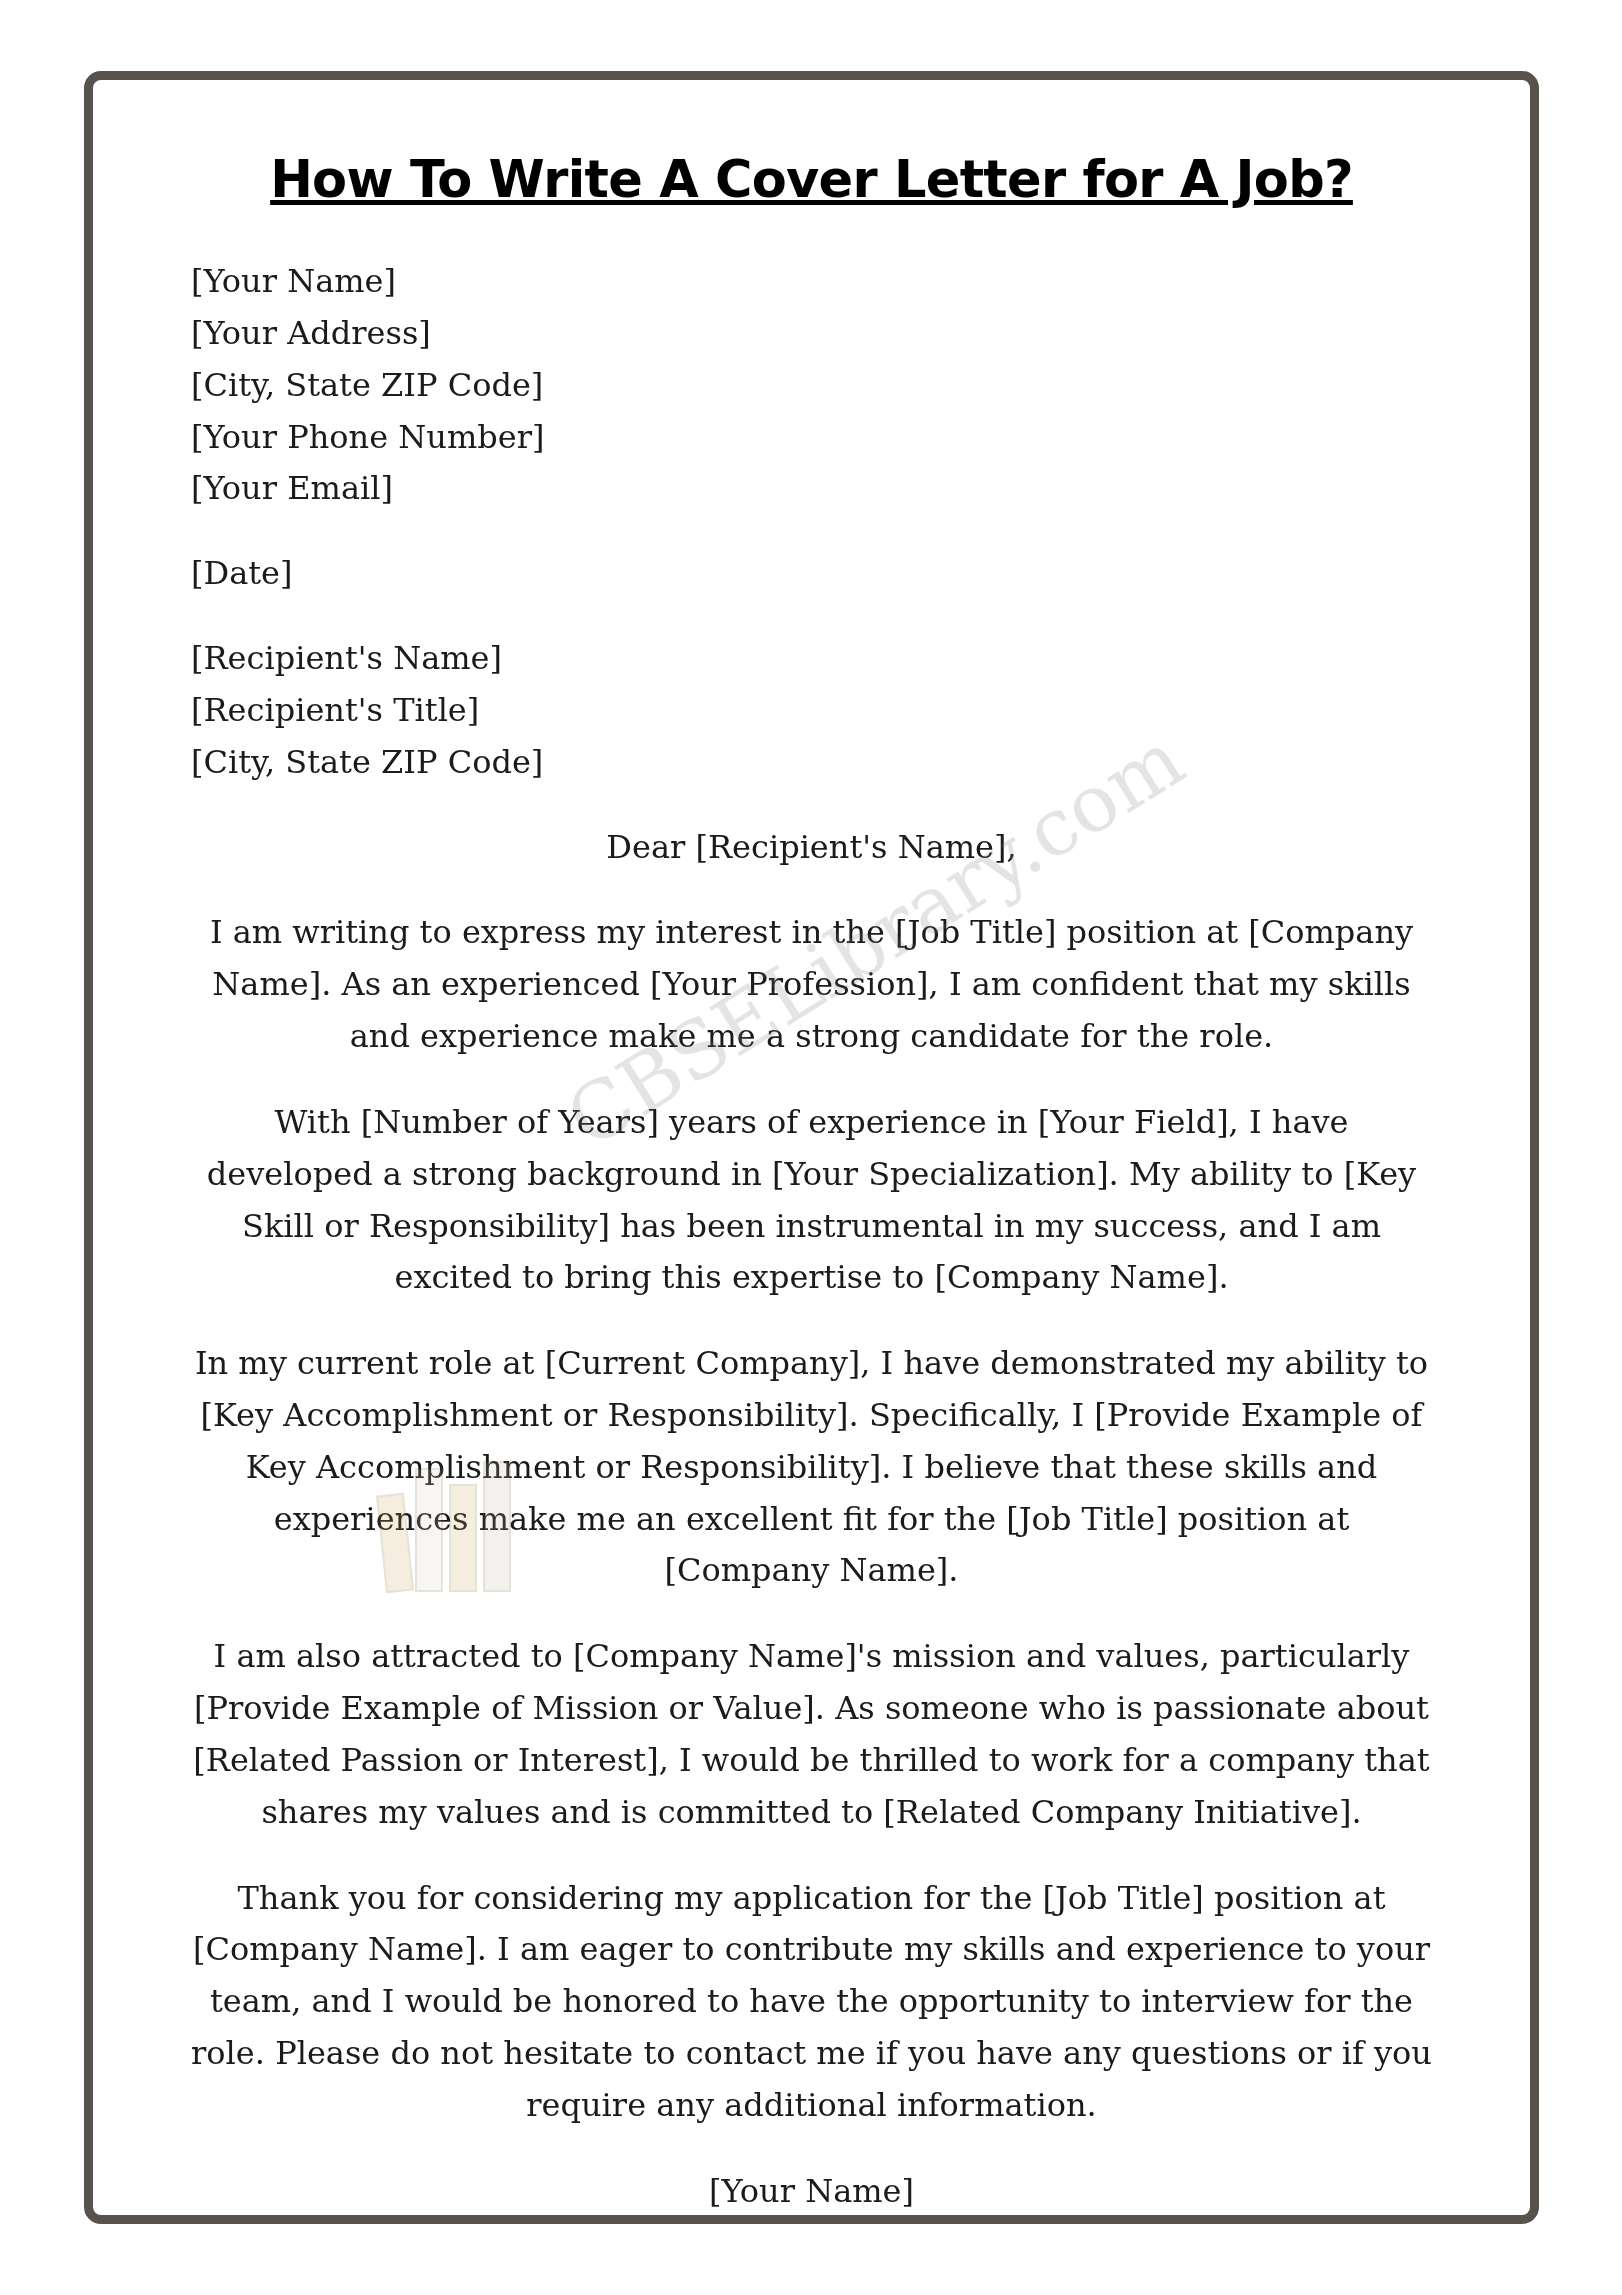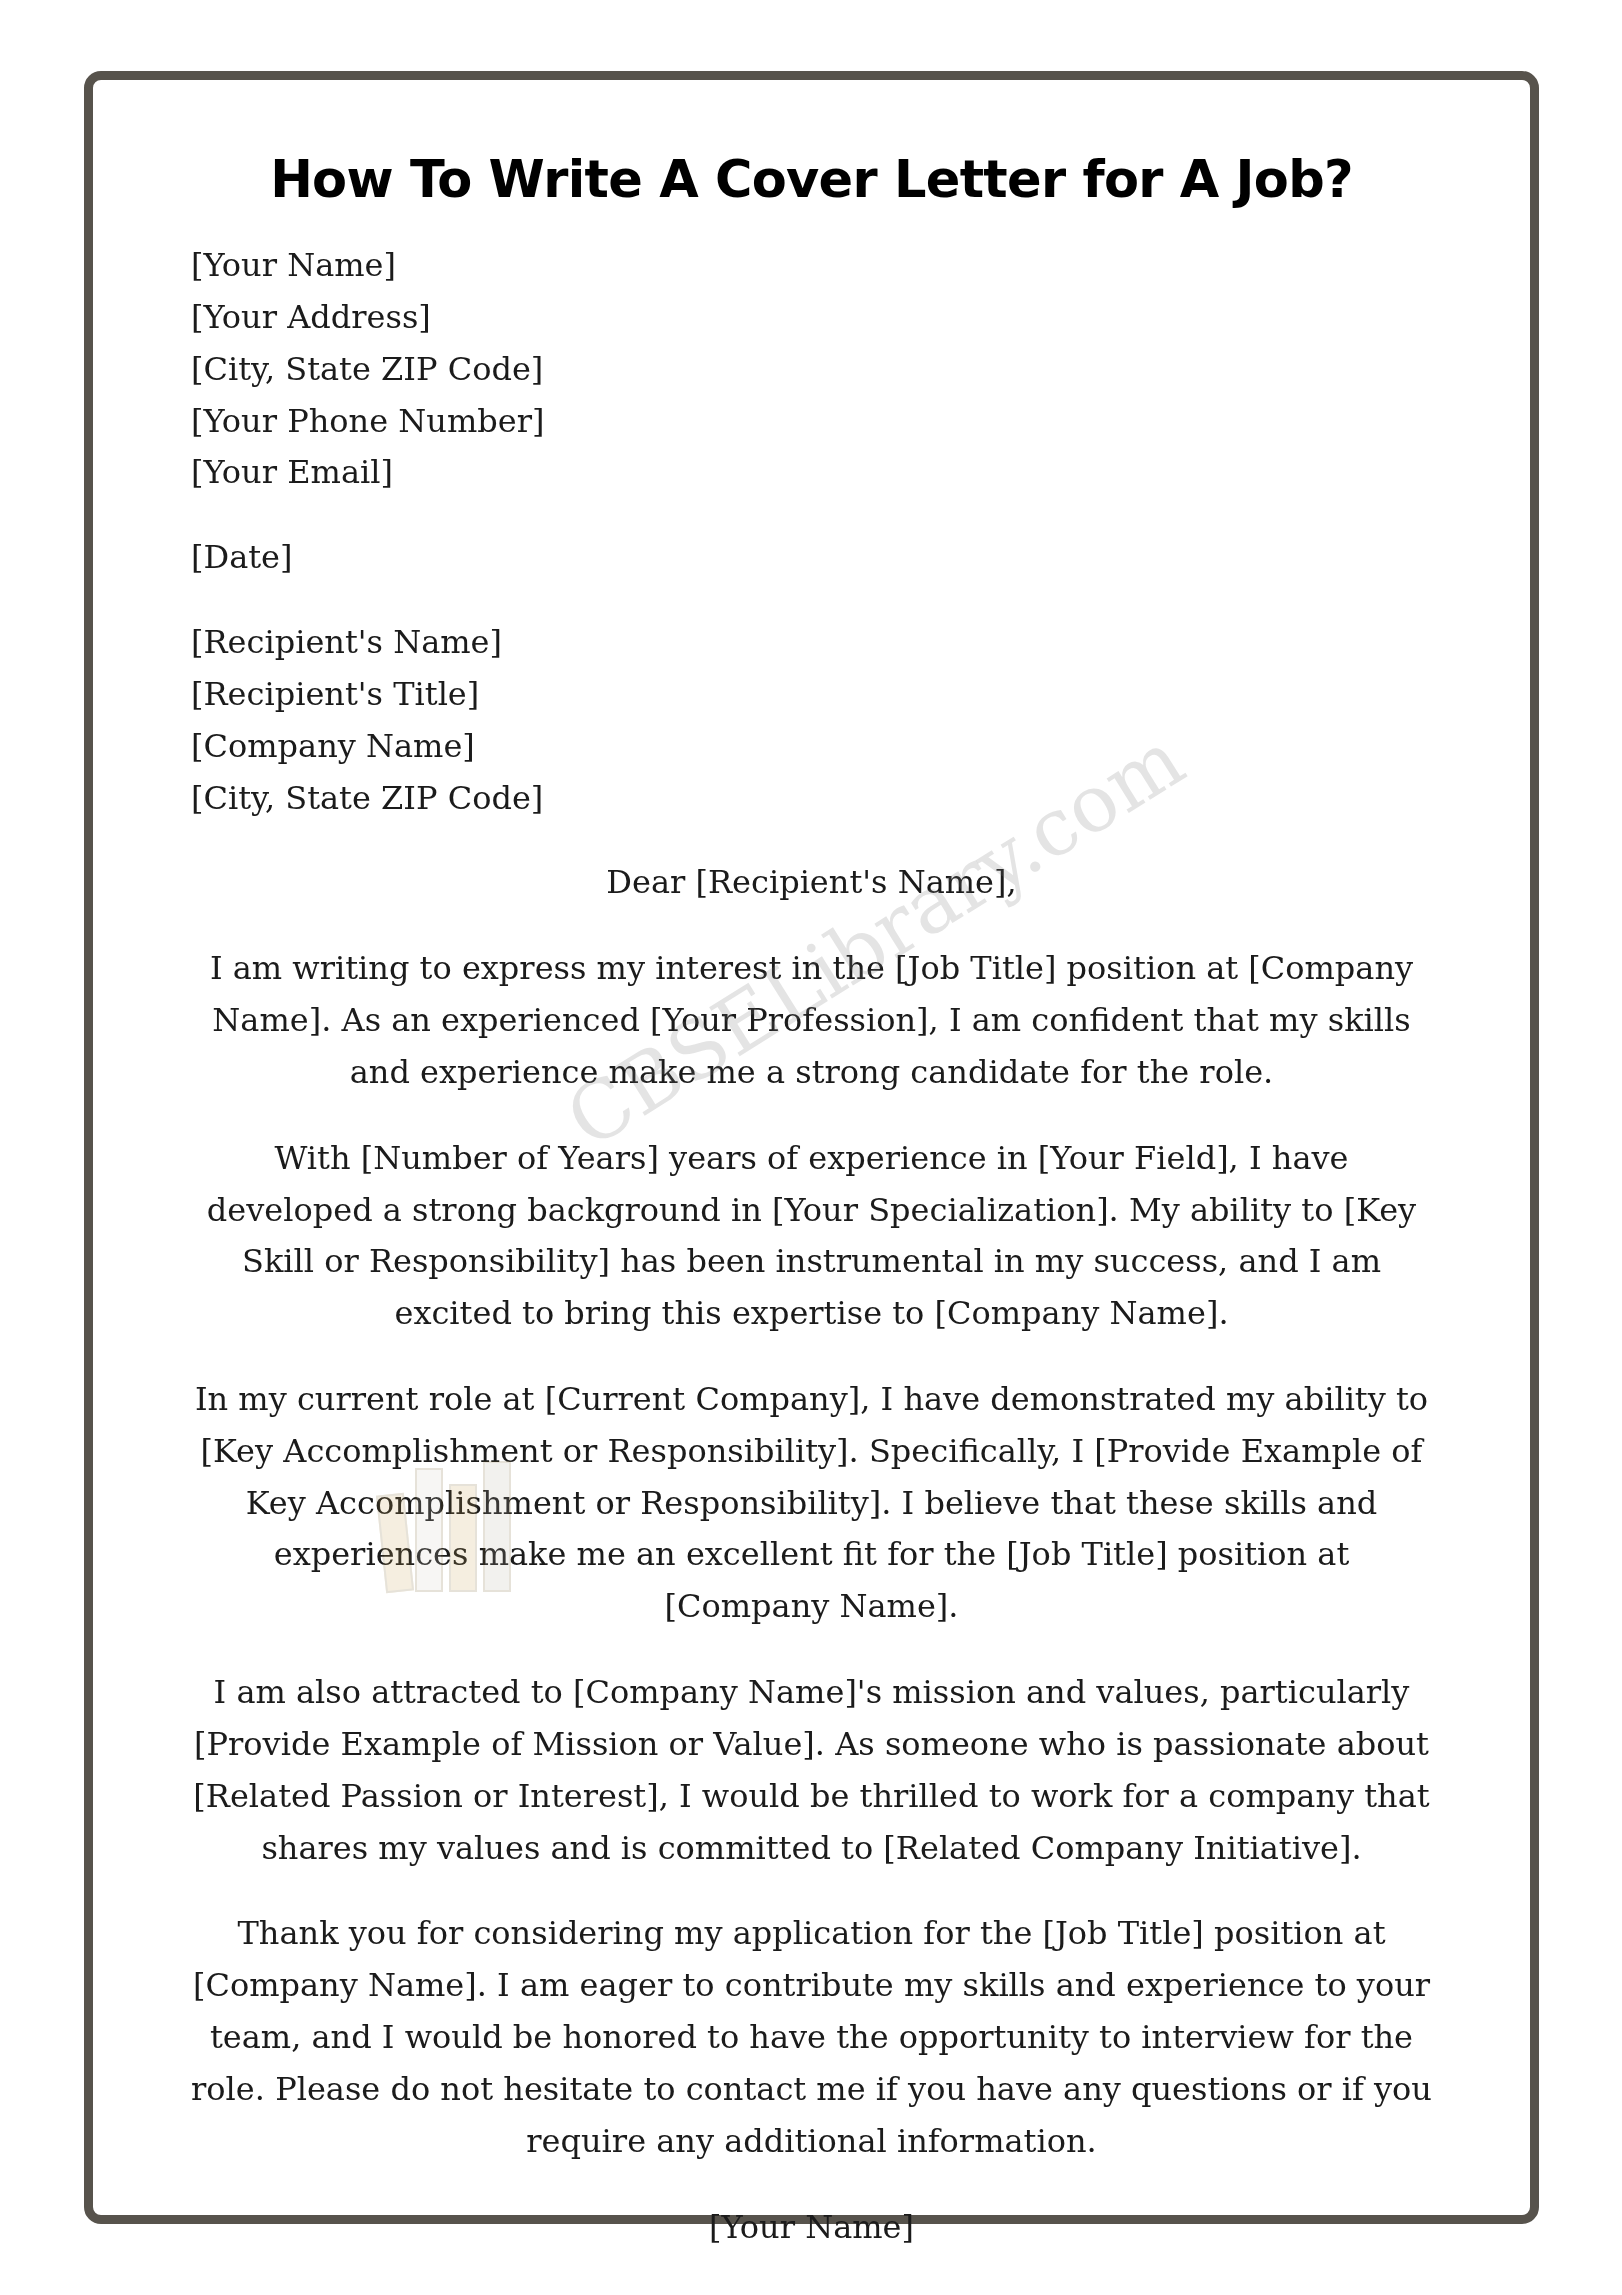--- a/index.html
+++ b/index.html
@@ -34,22 +34,23 @@
     padding: 72px 98px 0 98px;
     box-sizing: border-box;
   }
   .doc-title {
     font-family: "DejaVu Sans", sans-serif;
     font-weight: bold;
     font-size: 51px;
     letter-spacing: -0.7px;
     color: #000000;
     text-align: center;
-    margin: 0 0 32px 0;
+    margin: 0 0 48px 0;
     line-height: 1.1;
+    text-decoration: underline;
   }
   .letter-body {
     font-family: "DejaVu Serif", serif;
     font-size: 32px;
     line-height: 1.62;
     color: #1b1b1b;
     position: relative;
     z-index: 2;
   }
   .block {
@@ -125,21 +126,20 @@
         <span class="line">[Your Email]</span>
       </div>
 
       <div class="block">
         <span class="line">[Date]</span>
       </div>
 
       <div class="block">
         <span class="line">[Recipient's Name]</span>
         <span class="line">[Recipient's Title]</span>
-        <span class="line">[Company Name]</span>
         <span class="line">[City, State ZIP Code]</span>
       </div>
 
       <p class="para">Dear [Recipient's Name],</p>
 
       <p class="para">I am writing to express my interest in the [Job Title] position at [Company Name]. As an experienced [Your Profession], I am confident that my skills and experience make me a strong candidate for the role.</p>
       <p class="para">With [Number of Years] years of experience in [Your Field], I have developed a strong background in [Your Specialization]. My ability to [Key Skill or Responsibility] has been instrumental in my success, and I am excited to bring this expertise to [Company Name].</p>
       <p class="para">In my current role at [Current Company], I have demonstrated my ability to [Key Accomplishment or Responsibility]. Specifically, I [Provide Example of Key Accomplishment or Responsibility]. I believe that these skills and experiences make me an excellent fit for the [Job Title] position at [Company Name].</p>
       <p class="para">I am also attracted to [Company Name]'s mission and values, particularly [Provide Example of Mission or Value]. As someone who is passionate about [Related Passion or Interest], I would be thrilled to work for a company that shares my values and is committed to [Related Company Initiative].</p>
       <p class="para">Thank you for considering my application for the [Job Title] position at [Company Name]. I am eager to contribute my skills and experience to your team, and I would be honored to have the opportunity to interview for the role. Please do not hesitate to contact me if you have any questions or if you require any additional information.</p>

